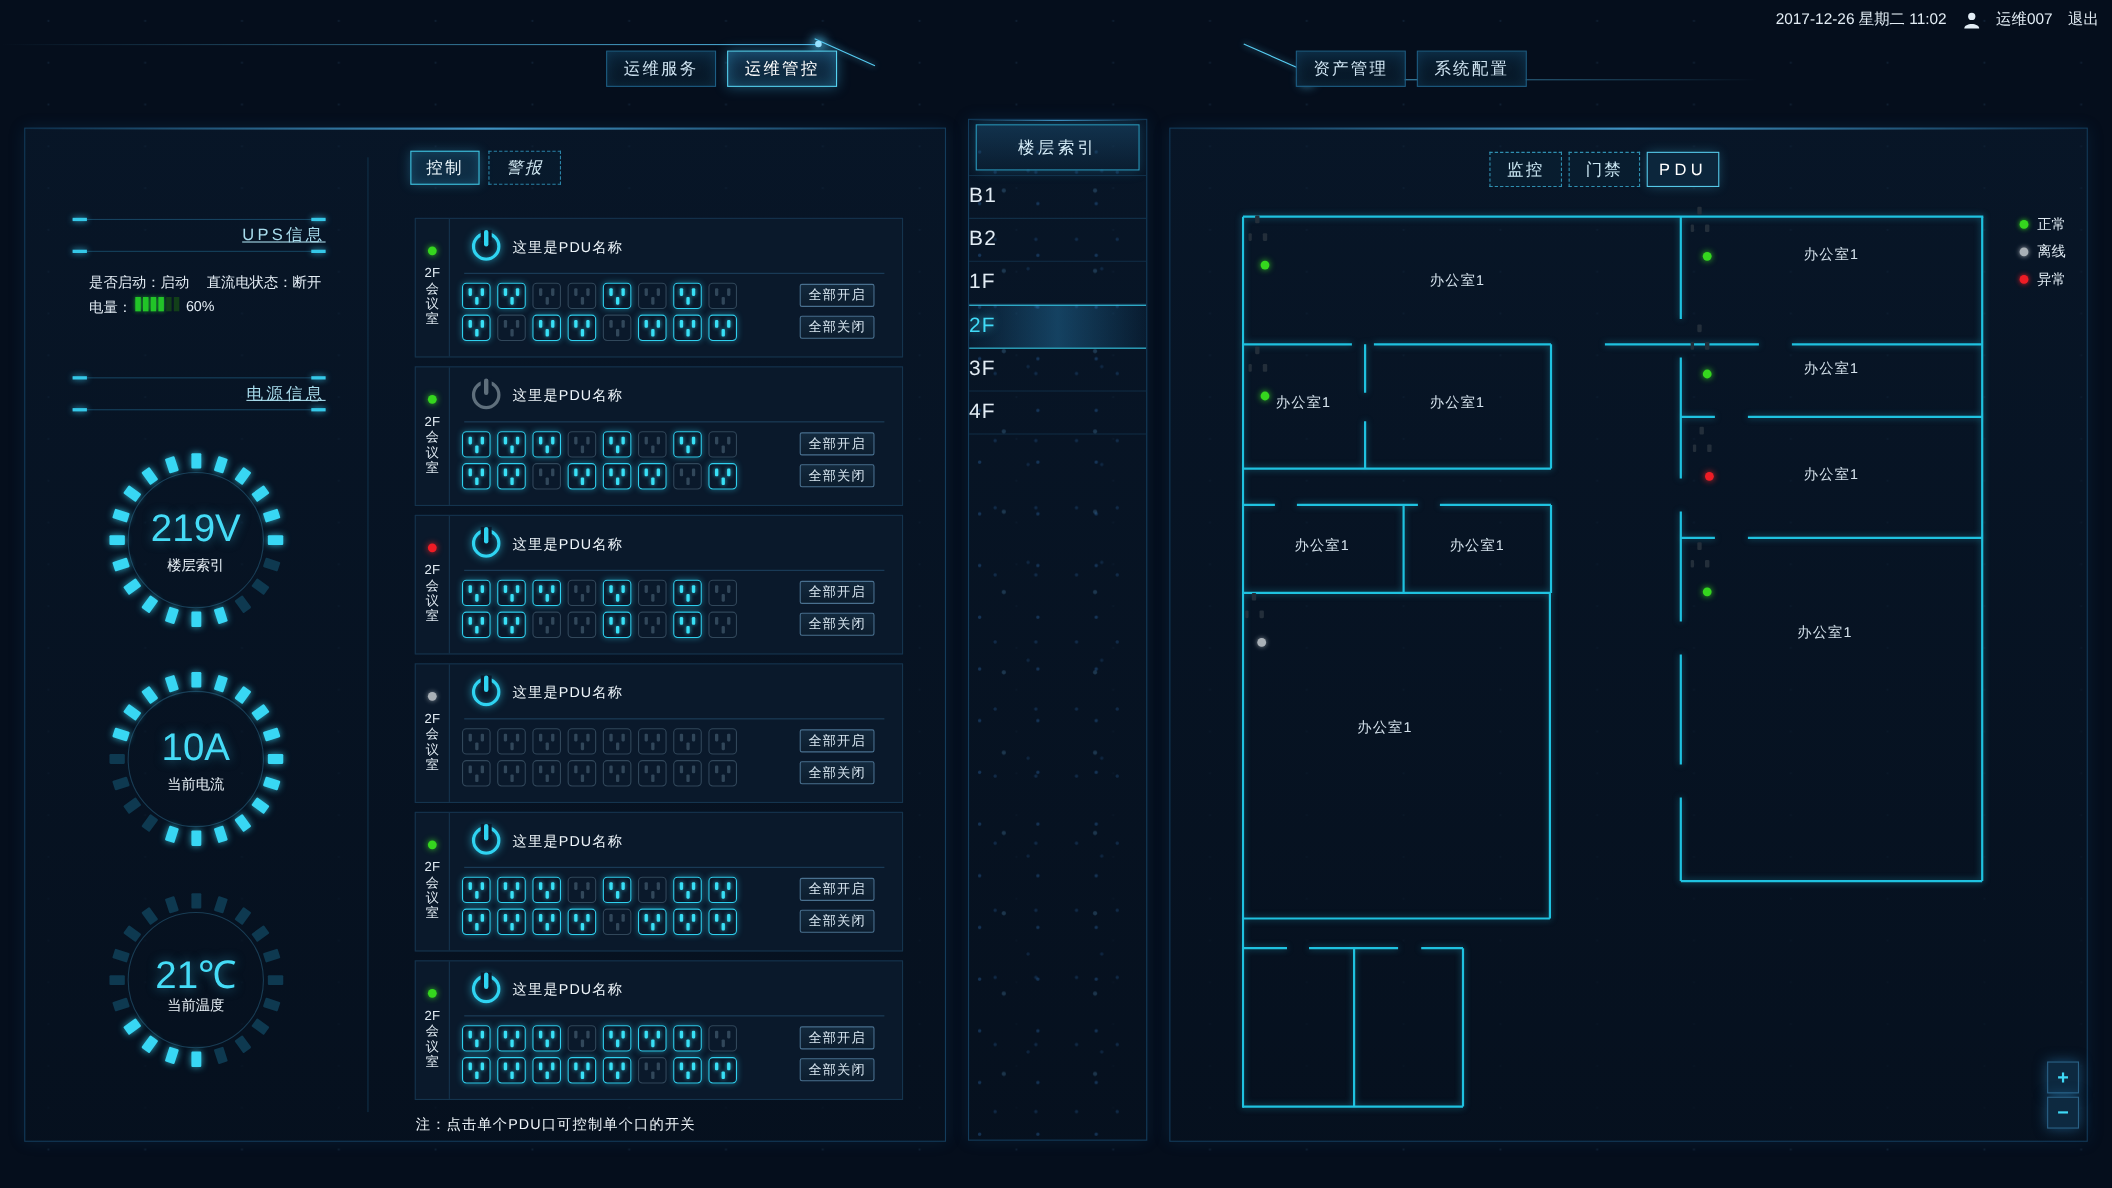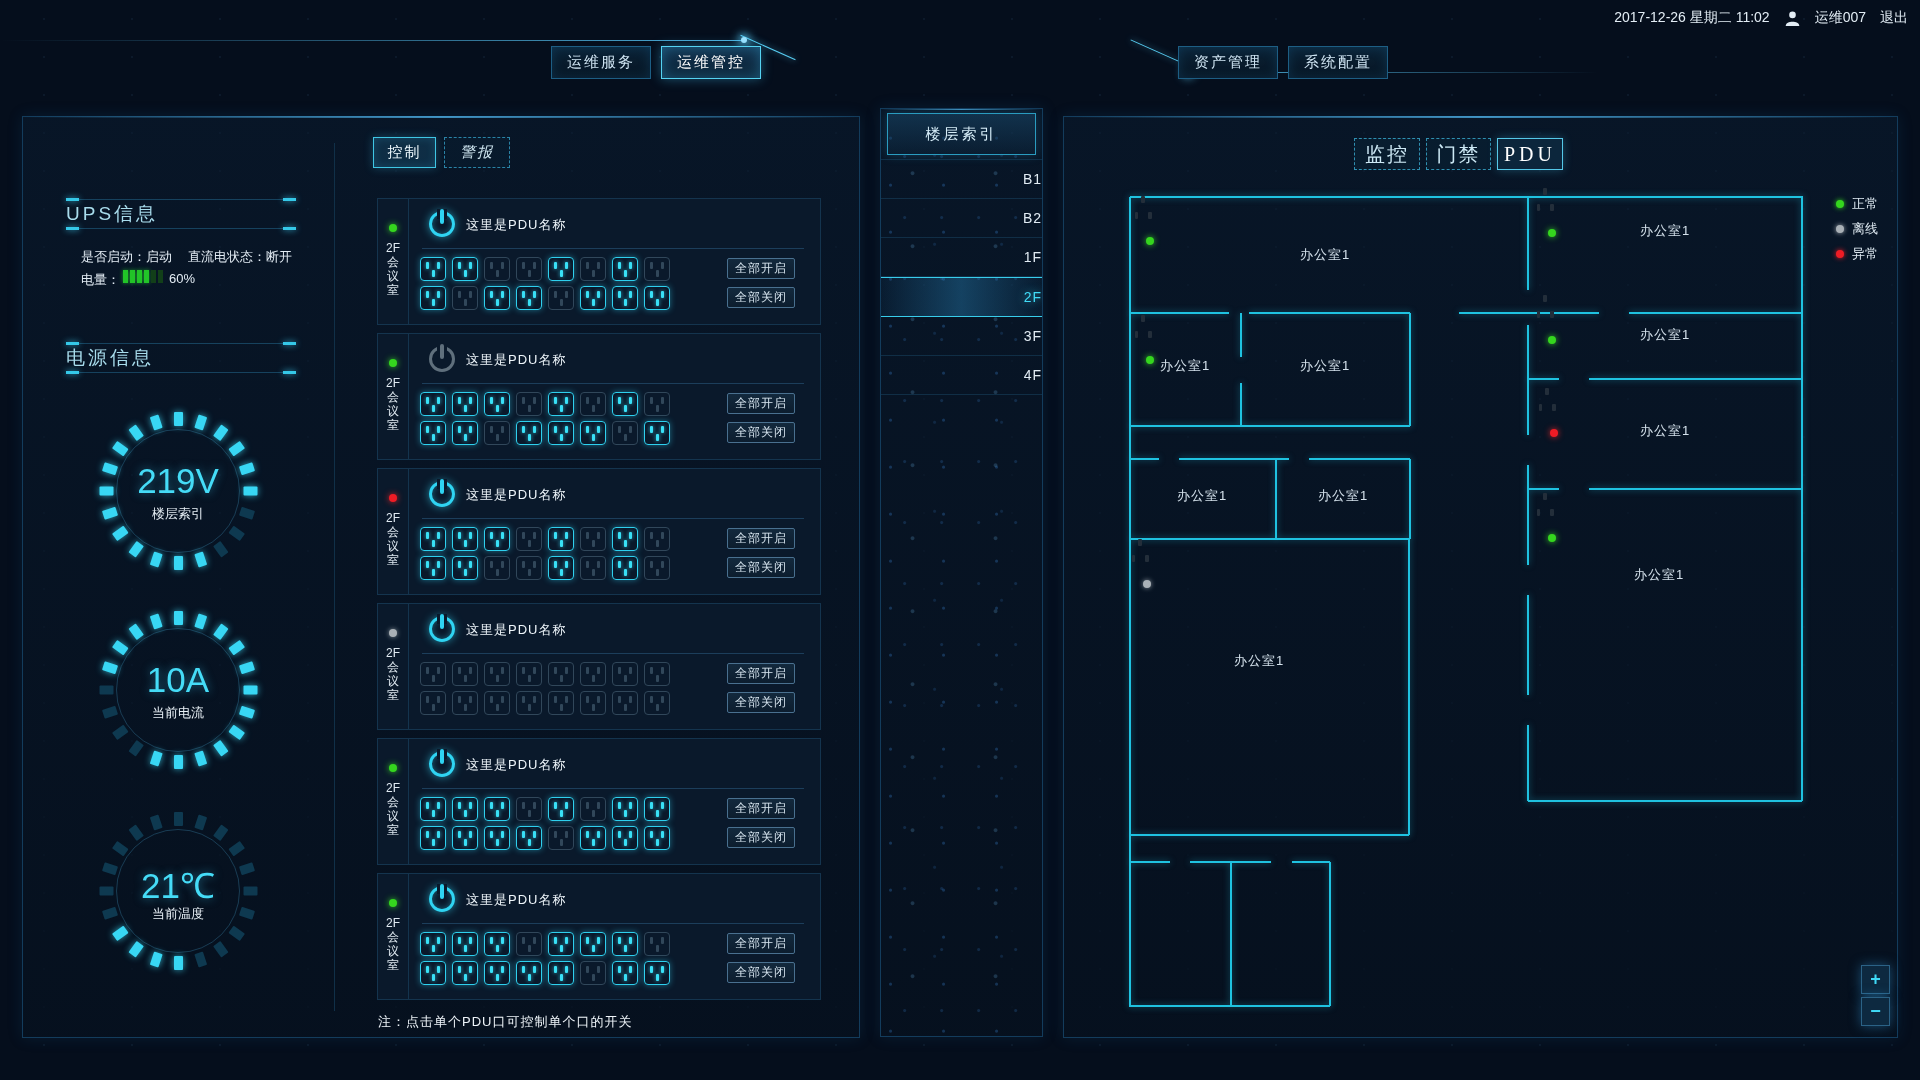--- a/index.html
+++ b/index.html
@@ -42,22 +42,22 @@
      radial-gradient(circle at 64% 78%,rgba(70,160,255,.22) 1px,transparent 2px),
      radial-gradient(circle at 38% 88%,rgba(120,200,255,.25) 1.4px,transparent 2.4px),
      radial-gradient(circle at 80% 52%,rgba(70,160,255,.18) 1px,transparent 2px);
     background-size:53px 47px,37px 61px,83px 73px,67px 89px;}
   
   .sec-head{position:absolute;left:43px;width:230px;height:30px;}
   .sec-head .ln{position:absolute;left:0;right:0;height:1px;background:#16425e;}
   .sec-head .ln::before,.sec-head .ln::after{content:"";position:absolute;top:-1px;width:13px;height:3px;background:#35c8e8;box-shadow:0 0 6px rgba(60,210,250,.8);}
   .sec-head .ln::before{left:0;} .sec-head .ln::after{right:0;}
   .ln-t{top:0;} .ln-b{bottom:0;}
-  .sec-head .t{position:absolute;left:0;right:0;top:50%;transform:translateY(-50%);text-align:left;
-    color:#a8dcec;font-size:19px;letter-spacing:3px;}
+  .sec-head .t{position:absolute;left:0;right:0;top:50%;transform:translateY(-50%);text-align:right;
+    color:#a8dcec;font-size:15px;letter-spacing:3px;text-decoration:underline;}
   .ups-row{position:absolute;font-size:13px;color:#e3ecf4;white-space:nowrap;}
   .batt{position:absolute;display:flex;gap:2px;align-items:center;}
   .batt i{width:5px;height:13px;background:#123f19;}
   .batt i.on{background:#22c428;box-shadow:0 0 4px rgba(40,210,50,.7);}
   .gauge{position:absolute;width:176px;height:176px;}
   .gauge .inner{position:absolute;inset:26px;border:1px solid rgba(60,140,180,.35);border-radius:50%;}
   .gauge .tick{position:absolute;left:50%;top:50%;width:9px;height:14px;margin:-7px 0 0 -4.5px;background:#0e3950;border-radius:1px;}
   .gauge .tick.on{background:#38d7f4;box-shadow:0 0 7px rgba(60,220,250,.75);}
   .gauge .val{position:absolute;left:0;right:0;top:58px;text-align:center;font-size:35px;color:#45dcf7;
     text-shadow:0 0 10px rgba(60,210,250,.5);}
@@ -93,29 +93,29 @@
     background:linear-gradient(180deg,#13293d,#0c1d2e);color:#d8e6f0;font-size:12px;font-family:inherit;
     letter-spacing:1px;cursor:pointer;padding:0;}
   .b1{top:59px;} .b2{top:88px;}
   .note{position:absolute;left:355px;top:896px;font-size:13px;color:#eef4f9;letter-spacing:1px;}
   
   .fl-head{position:absolute;left:6px;right:6px;top:4px;height:40px;border:1px solid #2a9cc0;
     background:linear-gradient(180deg,rgba(32,92,132,.4),rgba(14,44,68,.35));
     display:flex;align-items:center;justify-content:center;font-size:15px;color:#d6edf8;letter-spacing:3px;
     box-shadow:0 0 10px rgba(50,170,220,.25);}
   .fl-list{position:absolute;left:0;right:0;top:50px;}
-  .fl-item{height:38px;line-height:38px;text-align:right;font-size:14px;color:#e2ecf4;
+  .fl-item{height:38px;line-height:38px;text-align:left;font-size:19px;color:#e2ecf4;
     border-bottom:1px solid rgba(28,78,110,.45);cursor:pointer;letter-spacing:1px;}
   .fl-item:first-child{border-top:1px solid rgba(28,78,110,.45);}
   .fl-item.active{color:#41dcf8;text-shadow:0 0 8px rgba(65,220,248,.7);
     background:linear-gradient(90deg,rgba(20,90,140,.1),rgba(45,150,210,.35),rgba(20,90,140,.1));
     border-top:1px solid #38cdeb;border-bottom:1px solid #38cdeb;}
   
   .mtab{position:absolute;top:21px;height:30px;display:flex;align-items:center;justify-content:center;
-    font-size:20px;letter-spacing:2px;color:#cde9f5;border:1px dashed #2f8fb0;background:rgba(10,40,60,.4);cursor:pointer;font-family:Liberation Serif, serif;}
+    font-size:15px;letter-spacing:2px;color:#cde9f5;border:1px dashed #2f8fb0;background:rgba(10,40,60,.4);cursor:pointer;}
   .mtab.active{border:1px solid #55c8e8;color:#ffffff;background:rgba(16,52,78,.55);letter-spacing:4px;
     box-shadow:0 0 10px rgba(70,200,240,.3);}
   .legend{position:absolute;left:772px;top:74px;}
   .leg-row{display:flex;align-items:center;gap:8px;height:25px;}
   .leg-dot{width:8px;height:8px;border-radius:50%;}
   .leg-lab{font-size:13px;color:#dde8f0;}
   .plan{position:absolute;left:65px;top:78px;width:676px;height:815px;}
   .plan svg line{stroke:#1fc2e0;stroke-width:2;}
   .plan svg{filter:drop-shadow(0 0 3px rgba(31,194,224,.5));}
   .room-label{position:absolute;transform:translate(-50%,-50%);font-size:13px;color:#d5e2ec;white-space:nowrap;letter-spacing:1px;}

